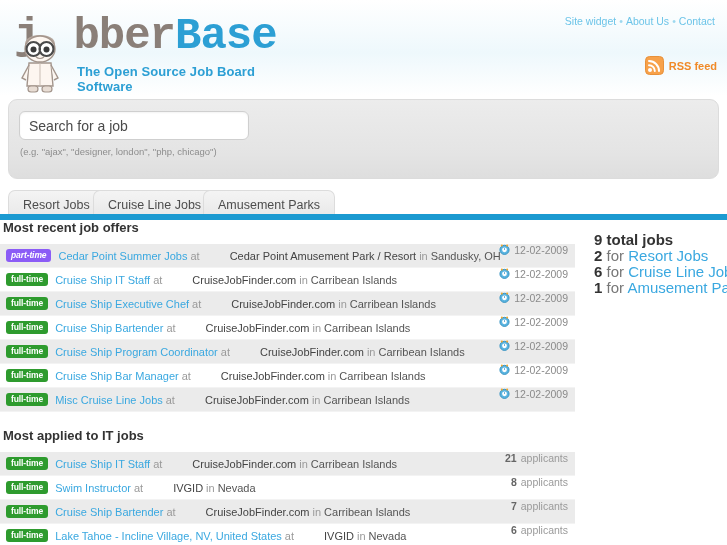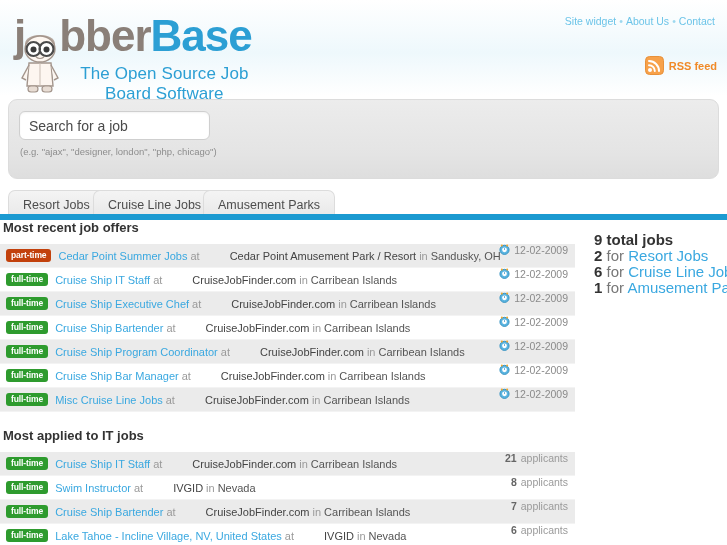--- a/index.html
+++ b/index.html
@@ -17,30 +17,29 @@
     background: linear-gradient(to bottom, #ffffff 0%, #eef8fc 55%, #ffffff 100%);
   }
   .logo-wrap {
     position: absolute; left: 14px; top: 10px;
     display: flex; align-items: flex-start;
   }
   .logo-text {
     position: relative;
     font-size: 44px; font-weight: bold; letter-spacing: -1px;
     line-height: 52px;
-    font-family: Liberation Sans, sans-serif;
+    font-family: Liberation Mono, monospace;
   }
   .logo-j { color: #8a7f78; }
   .logo-bber { color: #8a7f78; }
   .logo-base { color: #2c9fd4; }
   .tagline {
     position: absolute; left: 63px; top: 54px;
-    font-size: 17px; font-weight: normal; color: #2c9fd4;
+    font-size: 13px; font-weight: bold; color: #2c9fd4;
     letter-spacing: .1px;
-    text-align: center;
   }
 
   
   .mascot { position: absolute; left: 12px; top: 22px; width: 56px; height: 72px; }
 
   .topnav {
     position: absolute; right: 12px; top: 15px;
     font-size: 10.5px; color: #6cc4e8;
   }
   .topnav a { color: #6cc4e8; text-decoration: none; }
@@ -55,21 +54,21 @@
   
   .search-panel {
     position: absolute; left: 8px; top: 99px;
     width: 711px; height: 80px;
     background: linear-gradient(to bottom, #ececec 0%, #e4e4e4 70%, #dedede 100%);
     border: 1px solid #dcdcdc;
     border-radius: 9px;
   }
   .search-input {
     position: absolute; left: 10px; top: 11px;
-    width: 191px; height: 29px;
+    width: 230px; height: 29px;
     border: 1px solid #cfcfcf;
     border-radius: 6px;
     background: #ffffff;
     font-size: 14px; color: #4a4a4a;
     padding: 0 9px;
     font-family: "Liberation Sans", sans-serif;
     box-shadow: inset 0 1px 2px rgba(0,0,0,.05);
   }
   .search-input::placeholder { color: #4a4a4a; opacity: 1; }
   .search-hint {
@@ -134,21 +133,21 @@
     display: inline-block;
     font-size: 8.5px; font-weight: bold; color: #ffffff;
     padding: 2px 5px 2px 5px;
     border-radius: 3px;
     line-height: 1;
     margin-right: 7px;
     letter-spacing: -.1px;
     white-space: nowrap;
   }
   .badge.full-time { background: #2e9b2e; }
-  .badge.part-time { background: #c2410c; }
+  .badge.part-time { background: #8b5cf6; font-style: italic; }
 
   .job-title { color: #3aa8e0; text-decoration: none; }
   .job-sep   { color: #9a9a9a; margin: 0 3px; }
   .job-company { color: #444; padding-left: 27px; }
   .job-loc   { color: #555; }
 
   .row-right {
     position: absolute; right: 7px; top: 0; height: 24px;
     display: flex; gap: 4px;
     font-size: 10.5px; color: #8b8b8b;

